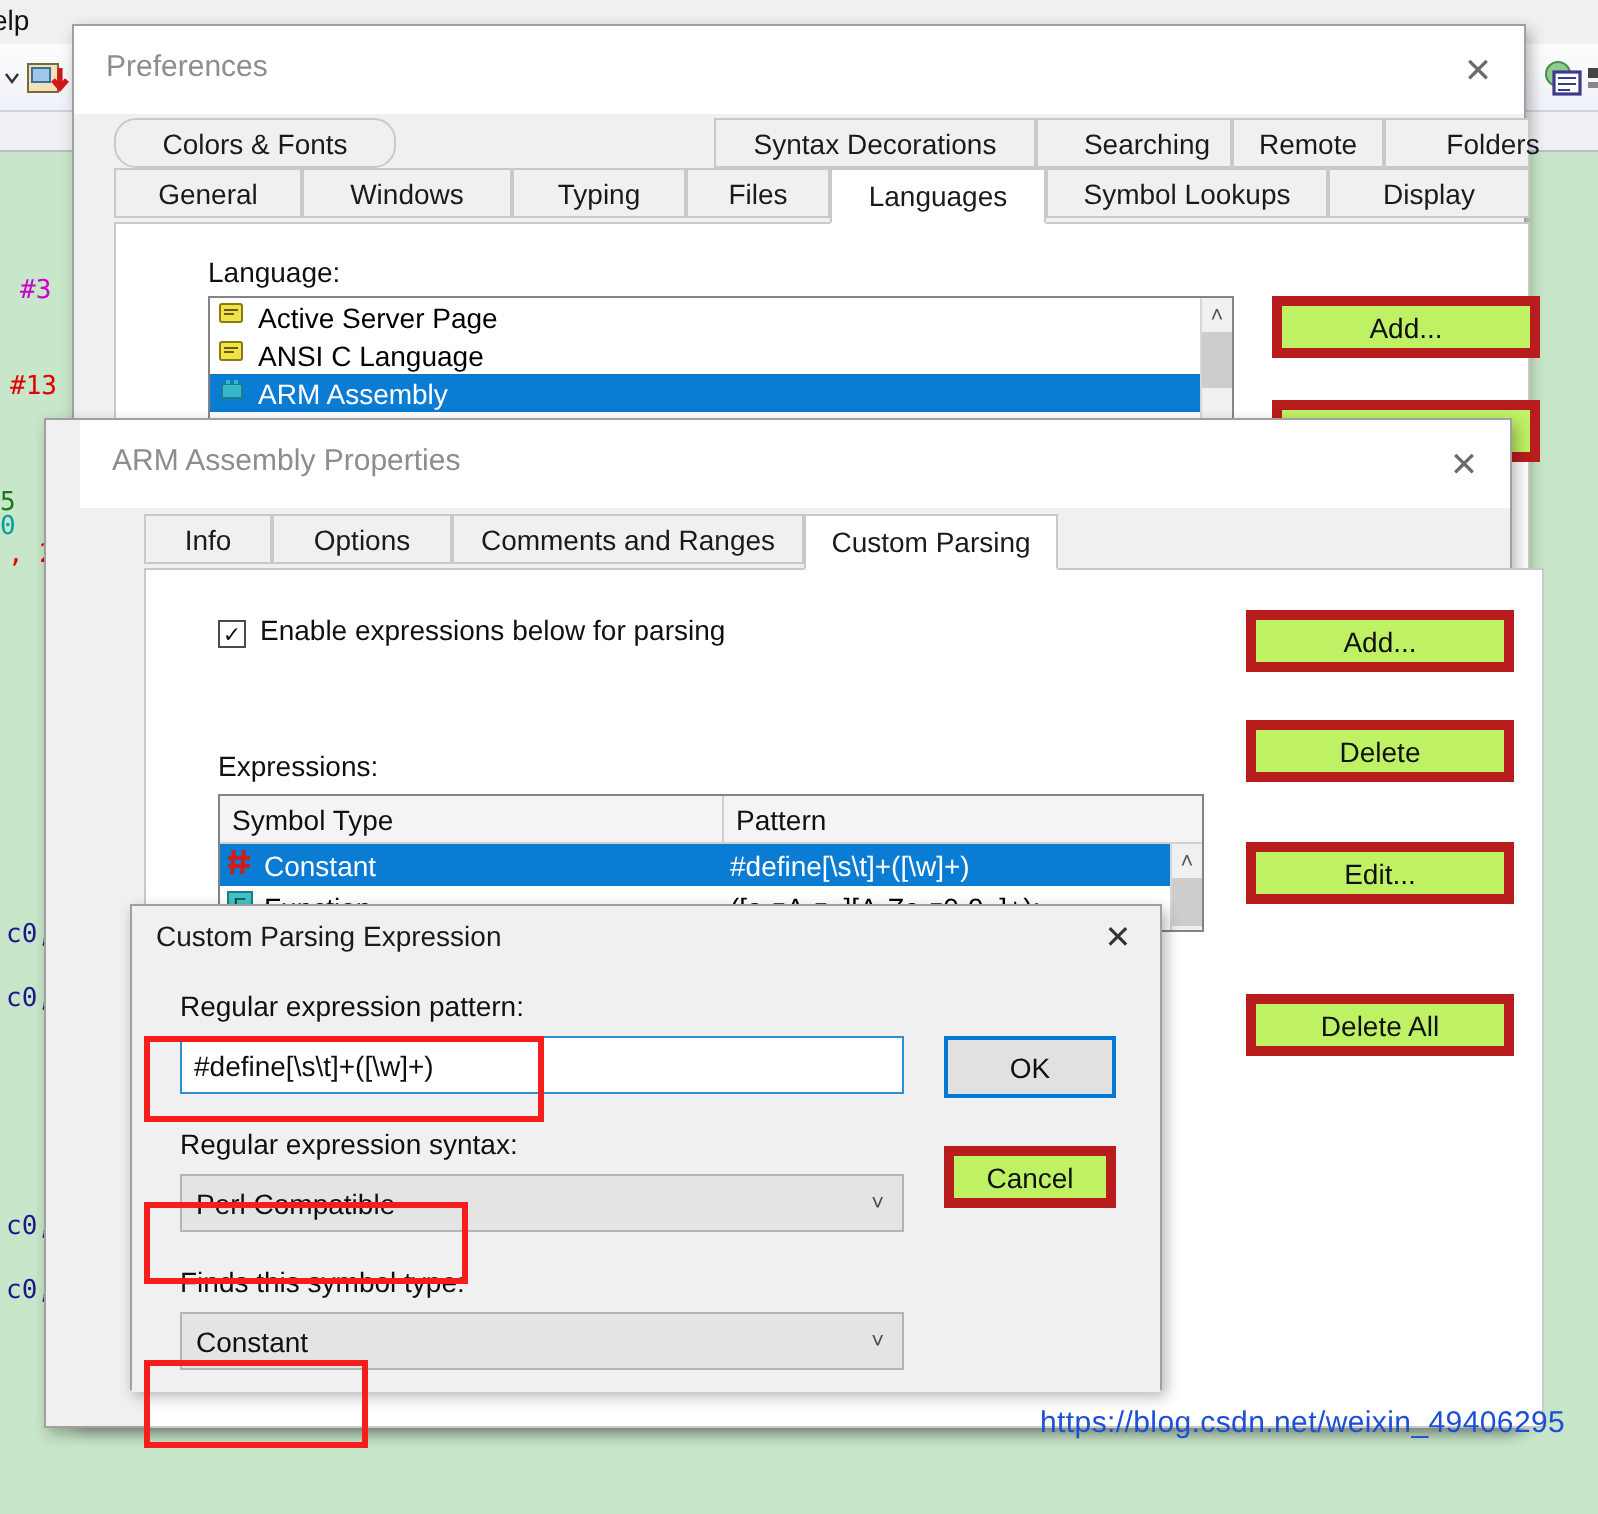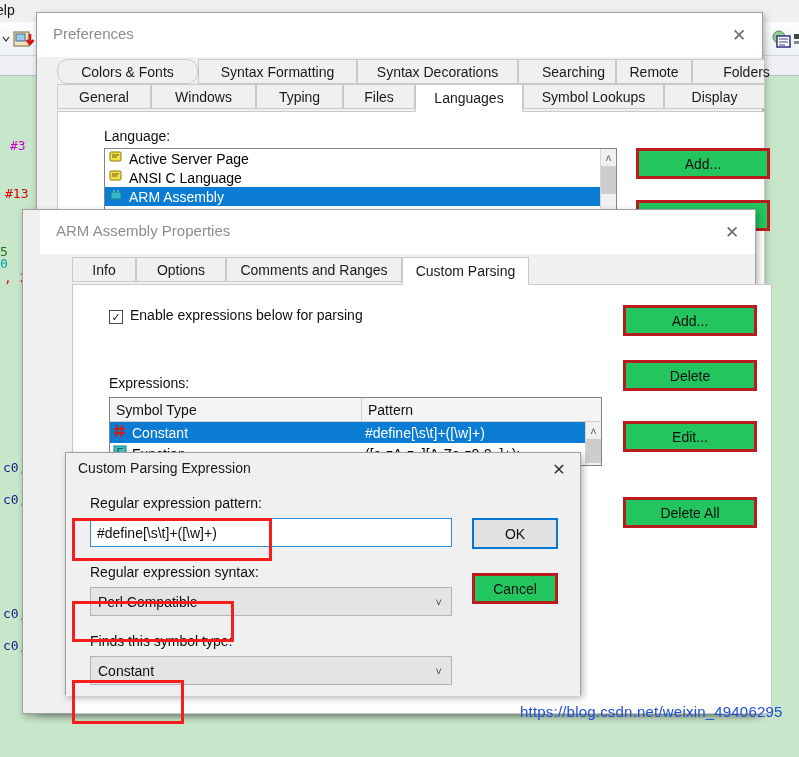--- a/index.html
+++ b/index.html
@@ -63,21 +63,21 @@
   .tab.sel { background:#ffffff; border-bottom-color:#ffffff; z-index:3; }
 
   .tabpanel {
     position:absolute; background:#ffffff;
     border:1px solid #c9c9c9;
   }
 
   
   .lbl { position:absolute; font-size:14px; color:#101010; white-space:nowrap; }
   .btn {
-    position:absolute; background:#22c55e; border:3px solid #b91c1c;
+    position:absolute; background:#bef264; border:5px solid #b91c1c;
     display:flex; align-items:center; justify-content:center;
     font-size:14px; color:#101010; white-space:nowrap; cursor:default;
   }
   .btn.default { border:2px solid #0078d7; background:#e1e1e1; }
   .listbox {
     position:absolute; background:#fff; border:1px solid #848484;
     overflow:hidden;
   }
   .row { position:relative; height:19px; display:flex; align-items:center;
          font-size:14px; padding-left:4px; white-space:nowrap; }
@@ -176,23 +176,20 @@
     <span class="cap">Preferences</span>
     <span class="win-close" style="font-size:17px;">✕</span>
   </div>
 
   <div class="win-body" style="height:656px;">
 
     <div style="position:absolute;left:0;top:2px;height:26px;width:727px;">
       <div class="tab" style="left:20px;  width:141px;border-radius:11px;">
           <span>Colors &amp; Fonts</span>
         </div>
-      <div class="tab" style="left:161px; width:159px;">
-          <span>Syntax Formatting</span>
-        </div>
       <div class="tab" style="left:320px; width:161px;">
           <span>Syntax Decorations</span>
         </div>
       <div class="tab" style="left:481px; width:98px;padding-left:13px;">
           <span>Searching</span>
         </div>
       <div class="tab" style="left:579px; width:76px;">
           <span>Remote</span>
         </div>
       <div class="tab" style="left:655px; width:73px;padding-left:36px;">

